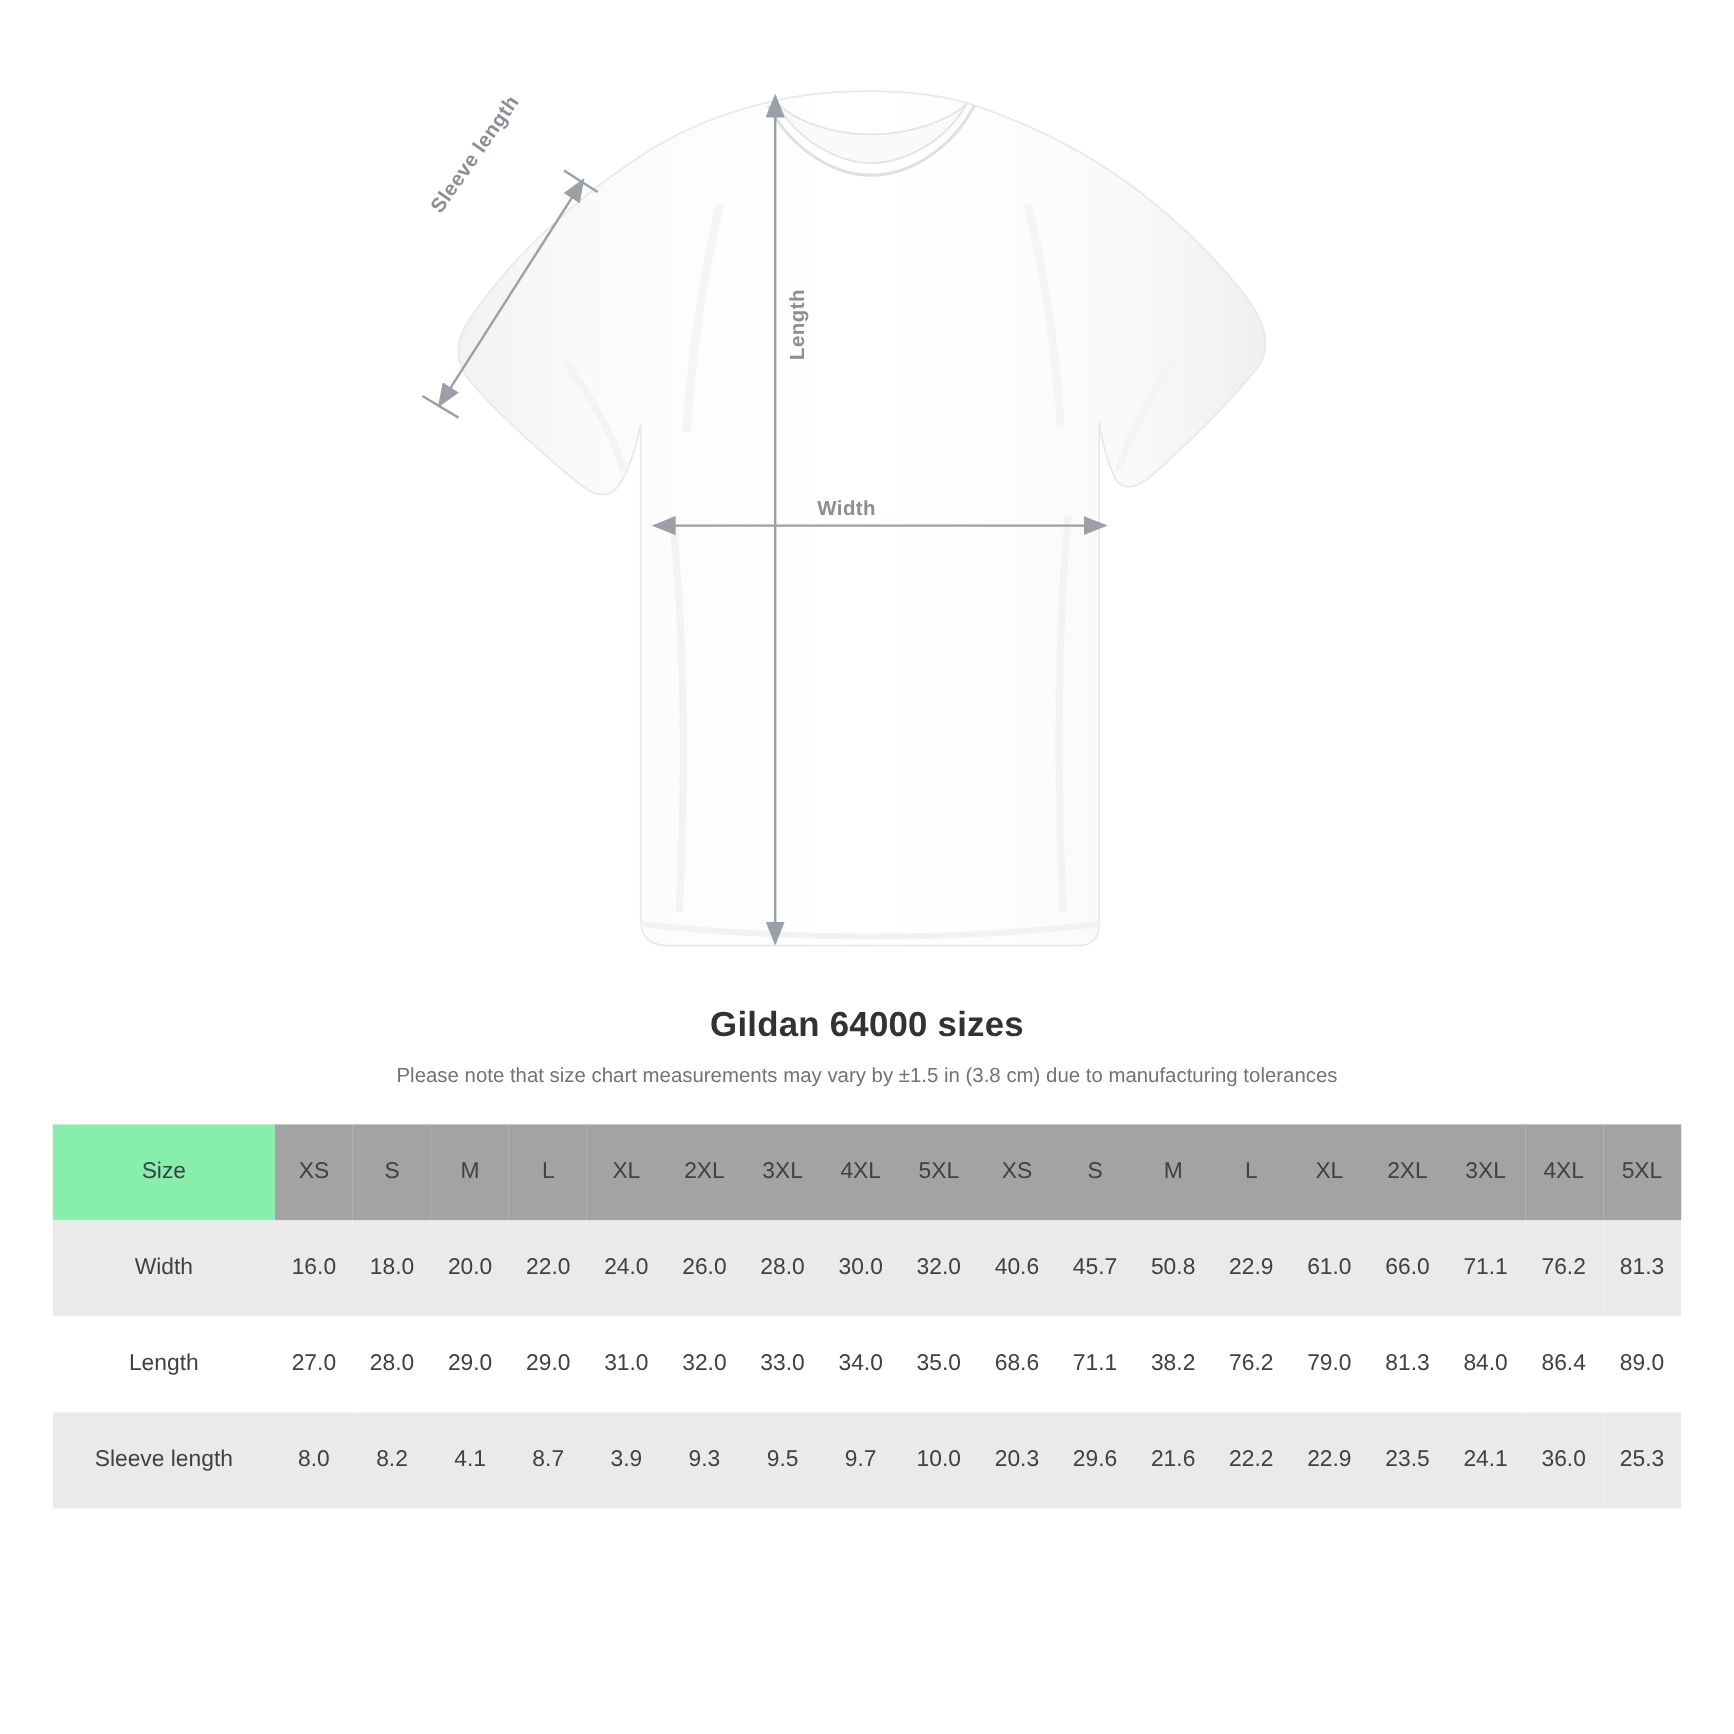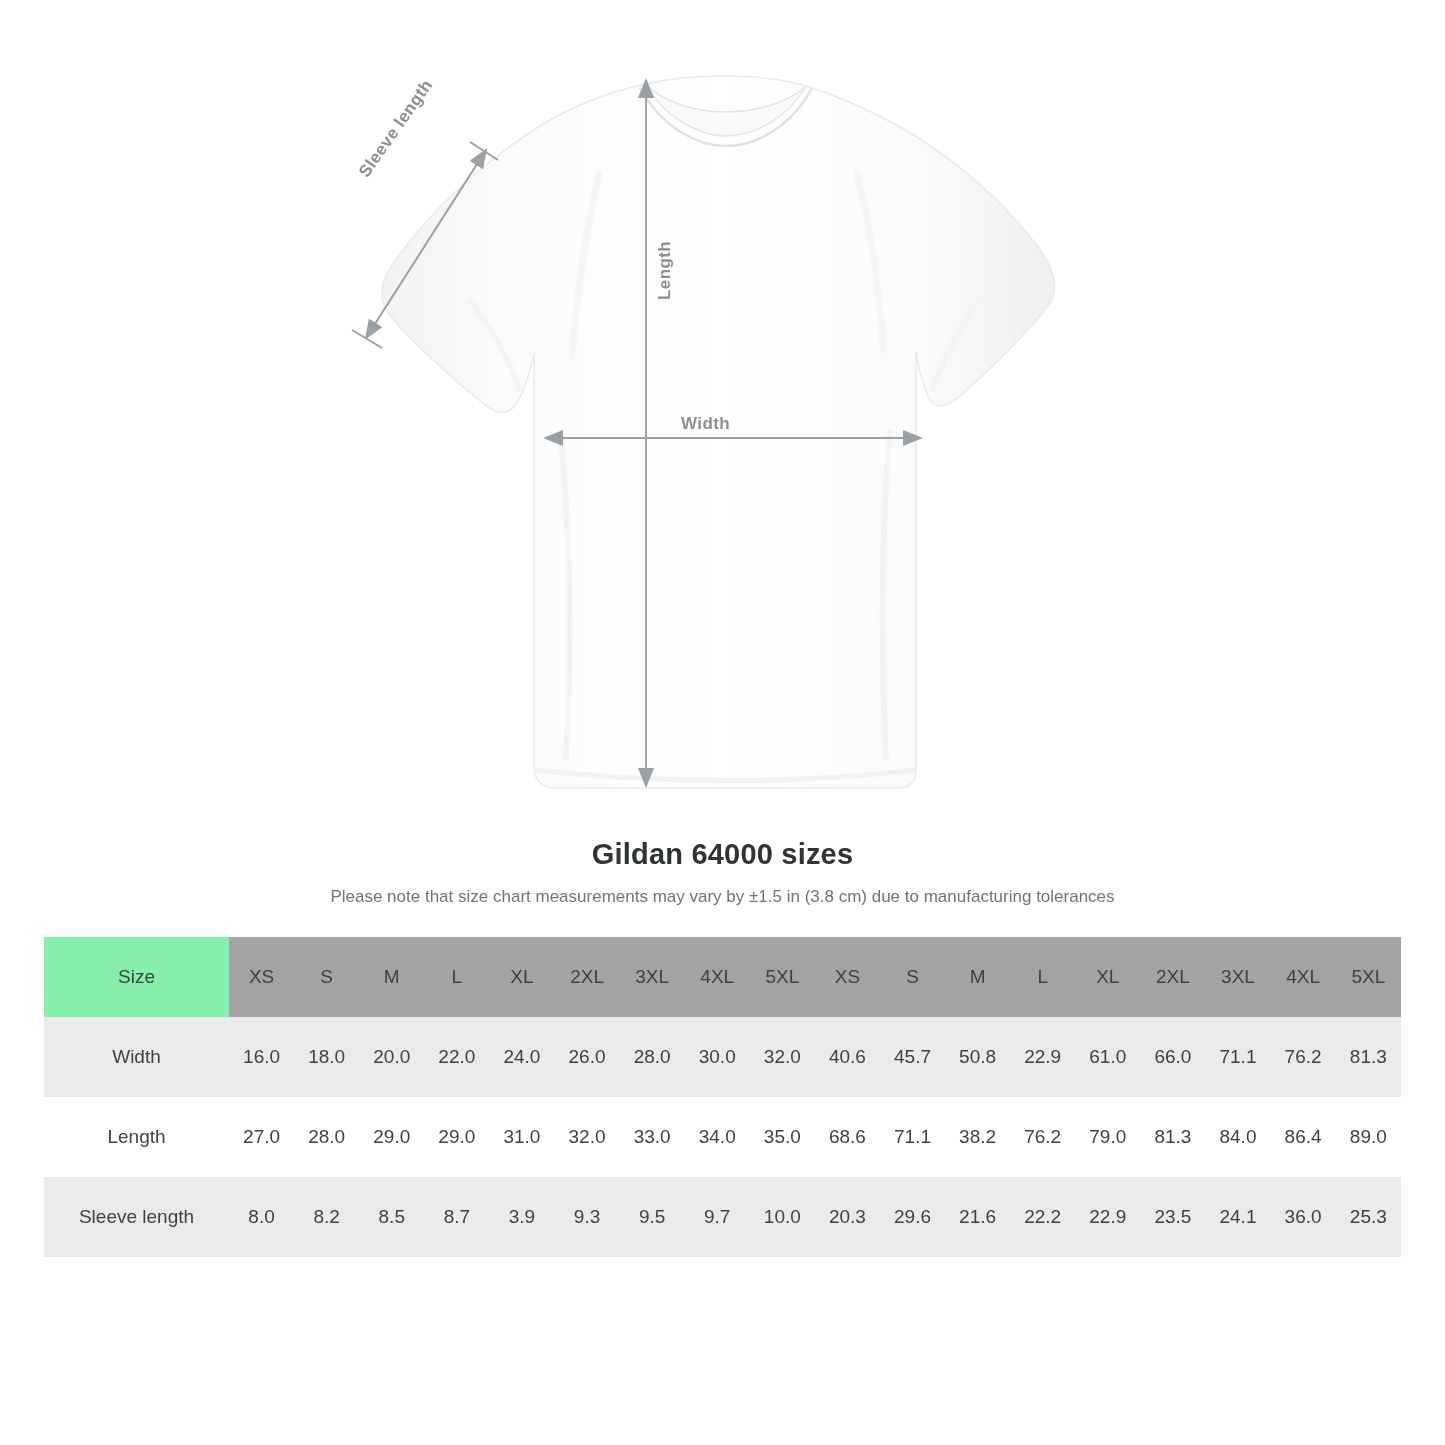--- a/index.html
+++ b/index.html
@@ -305,21 +305,21 @@
           <td>81.3</td>
           <td>84.0</td>
           <td>86.4</td>
           <td>89.0</td>
         </tr>
 
         <tr class="data-row row-shade">
           <td class="row-header-cell">Sleeve length</td>
           <td>8.0</td>
           <td>8.2</td>
-          <td>8.5</td>
+          <td>4.1</td>
           <td>8.7</td>
           <td>3.9</td>
           <td>9.3</td>
           <td>9.5</td>
           <td>9.7</td>
           <td>10.0</td>
           <td>20.3</td>
           <td>29.6</td>
           <td>21.6</td>
           <td>22.2</td>

